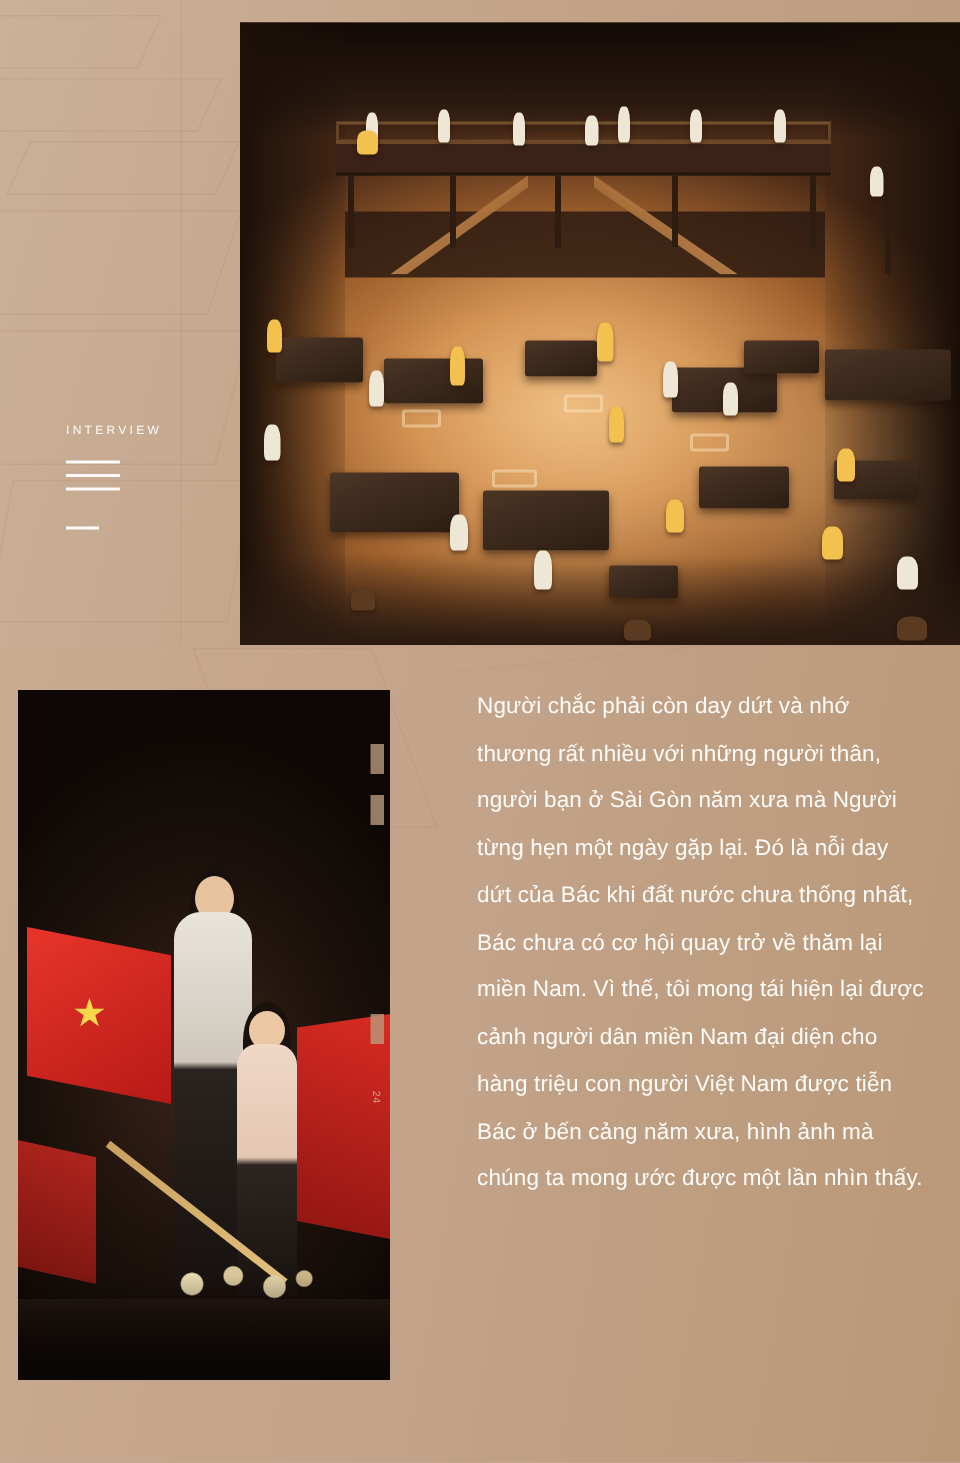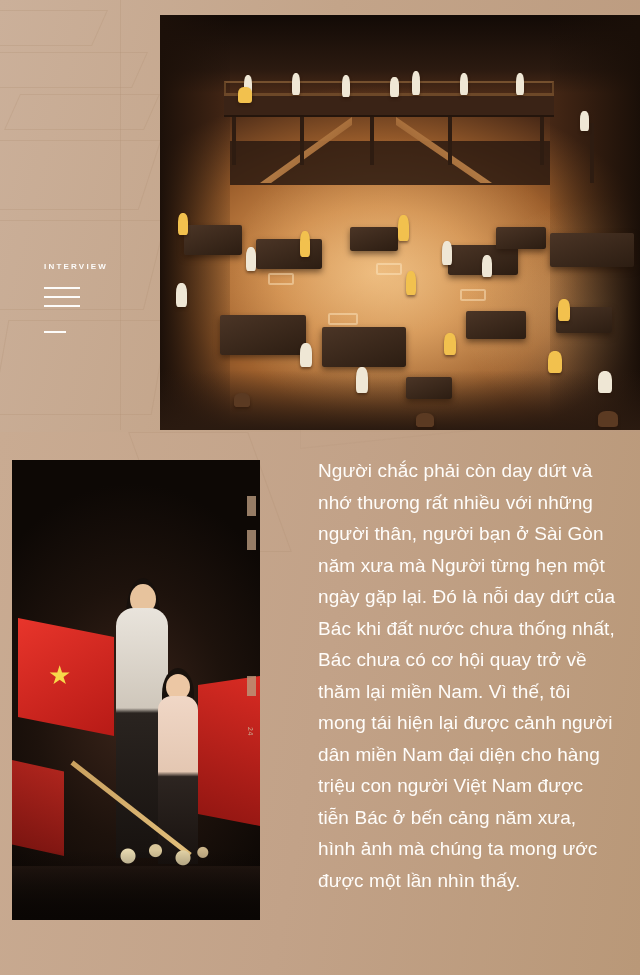--- a/index.html
+++ b/index.html
@@ -57,21 +57,22 @@
   .interview-block {
     position: absolute;
     left: 44px;
     top: 262px;
     width: 120px;
   }
   .interview-label {
     font-size: 8px;
     letter-spacing: 2.2px;
     color: #fdfcfa;
-    font-weight: 700;
+    font-weight: 400;
+    margin-top: 20px;
   }
   .bar-stack {
     margin-top: 16px;
     display: flex;
     flex-direction: column;
     gap: 7px;
     width: 36px;
   }
   .bar-stack .bar {
     height: 2px;
@@ -302,21 +303,21 @@
     transform: rotate(90deg);
   }
 
   
   .copy {
     position: absolute;
     left: 318px;
     top: 455px;
     width: 300px;
     color: #fffdfa;
-    font-size: 19px;
+    font-size: 15px;
     line-height: 31.5px;
     font-weight: 400;
     letter-spacing: 0.1px;
   }
 </style>
 </head>
 <body>
 
 <div class="page">
 

